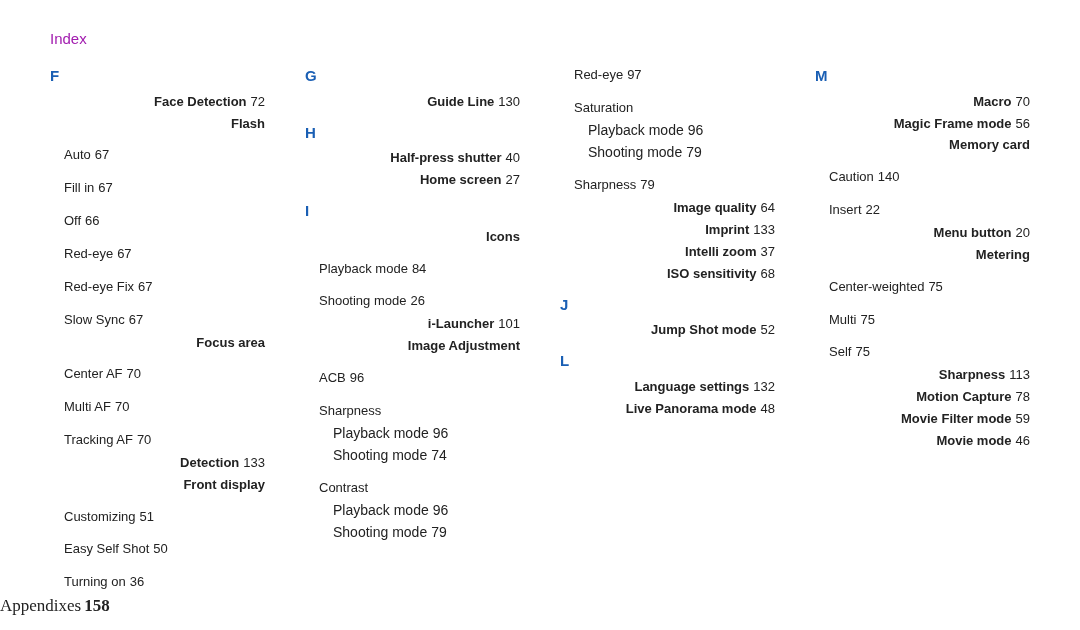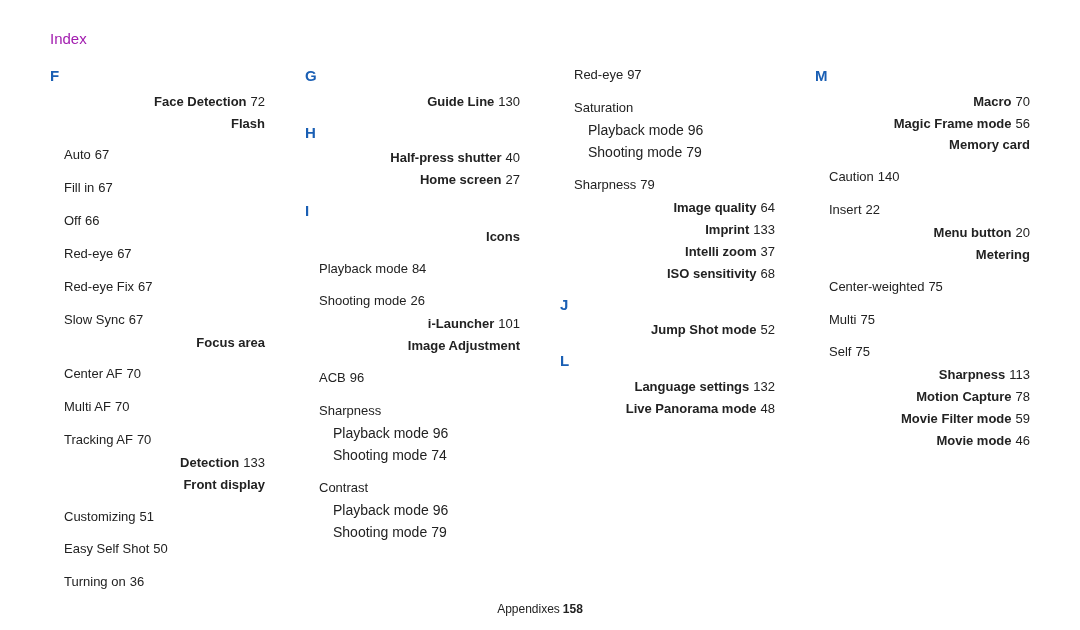--- a/index.html
+++ b/index.html
@@ -61,23 +61,23 @@
   .subsub {
     font-weight: 400;
     margin: 0 0 0 28px;
     padding: 1px 0;
     font-size: 14px;
   }
   .footer {
     position: absolute;
     bottom: 14px;
     left: 0; right: 0;
-    text-align: center;
-    font-size: 12px;
+    font-size: 17px;
     color: #222;
+    font-family: Liberation Serif, serif;
   }
   .footer .pgnum { font-weight: 700; margin-left: 3px; }
 </style>
 </head>
 <body>
 
 <div class="page">
   <div class="page-title">Index</div>
 
   <div class="columns">

